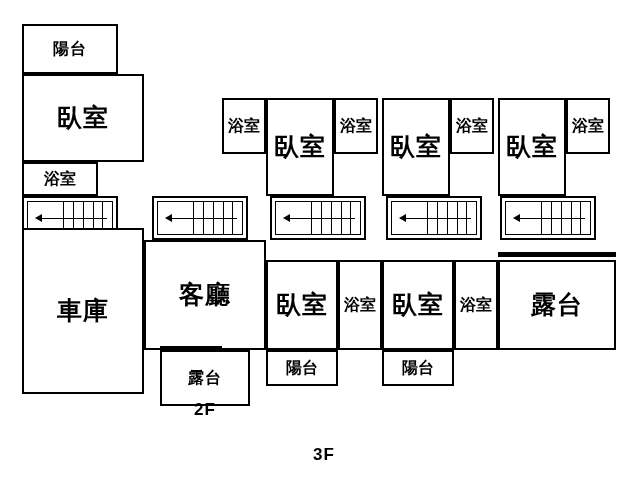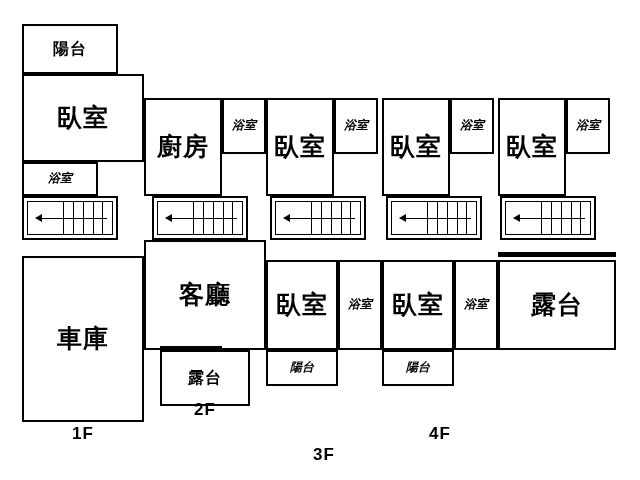--- a/index.html
+++ b/index.html
@@ -30,21 +30,21 @@
     display: flex;
     align-items: center;
     justify-content: center;
     text-align: center;
     font-weight: bold;
     letter-spacing: 1px;
     line-height: 1.1;
   }
   .label-big { font-size: 25px; }
   .label-mid { font-size: 16px; }
-  .label-small { font-size: 12px; font-weight: bold; letter-spacing: 0; font-style: italic; }
+  .label-small { font-size: 16px; font-weight: bold; letter-spacing: 0; }
   .floor-label {
     position: absolute;
     font-size: 17px;
     font-weight: bold;
     text-align: center;
     letter-spacing: 1px;
   }
   
   .stair {
     position: absolute;
@@ -122,29 +122,25 @@
       <div class="steps">
         <span></span>
           <span></span>
           <span></span>
           <span></span>
           <span></span>
       </div>
     </div>
   </div>
 
-  <div class="room label-big" style="left:22px; top:256px; width:122px; height:166px;font-family:Liberation Serif, serif;">
+  <div class="room label-big" style="left:22px; top:228px; width:122px; height:166px;font-family:Liberation Serif, serif;">
     <span>車庫</span>
   </div>
 
-  <div class="floor-label" style="left:22px; top:424px; width:122px;">1F</div>
-
-  <div class="room label-big" style="left:144px; top:98px; width:78px; height:98px;">
-    <span>廚房</span>
-  </div>
+
 
   <div class="room label-small" style="left:222px; top:98px; width:44px; height:56px;">
     <span>浴室</span>
   </div>
 
   <div class="stair" style="left:152px; top:196px; width:96px; height:44px;">
     <div class="inner">
       <div class="arrowhead"></div>
       <div class="arrowline"></div>
       <div class="steps">
@@ -232,21 +228,20 @@
   </div>
 
   <div class="room label-small" style="left:454px; top:260px; width:44px; height:90px;">
     <span>浴室</span>
   </div>
 
   <div class="room label-small" style="left:382px; top:350px; width:72px; height:36px;">
     <span>陽台</span>
   </div>
 
-  <div class="floor-label" style="left:382px; top:424px; width:116px;">4F</div>
 
   <div class="room label-big" style="left:498px; top:98px; width:68px; height:98px;">
     <span>臥室</span>
   </div>
 
   <div class="room label-small" style="left:566px; top:98px; width:44px; height:56px;">
     <span>浴室</span>
   </div>
 
   <div class="stair" style="left:500px; top:196px; width:96px; height:44px;">

